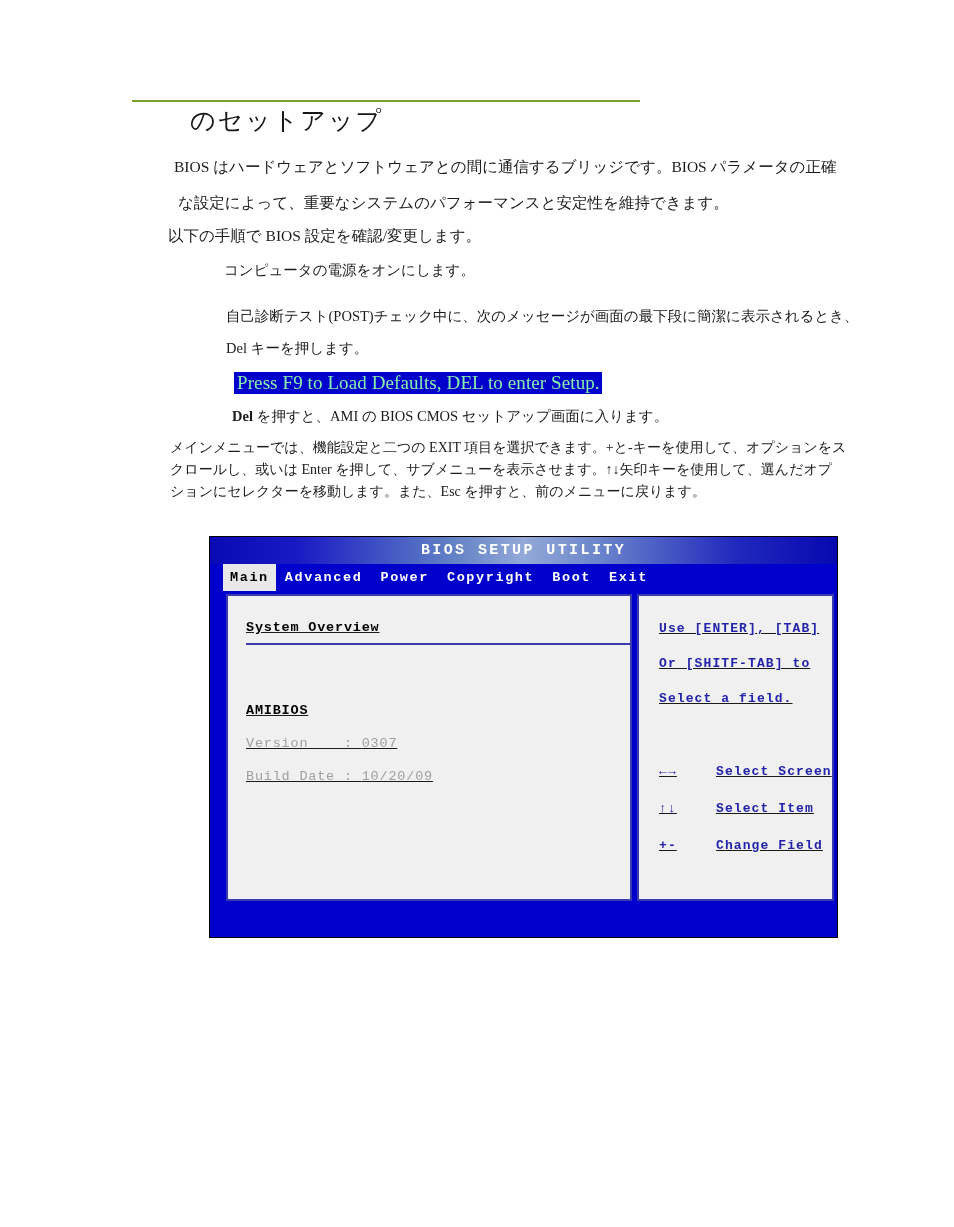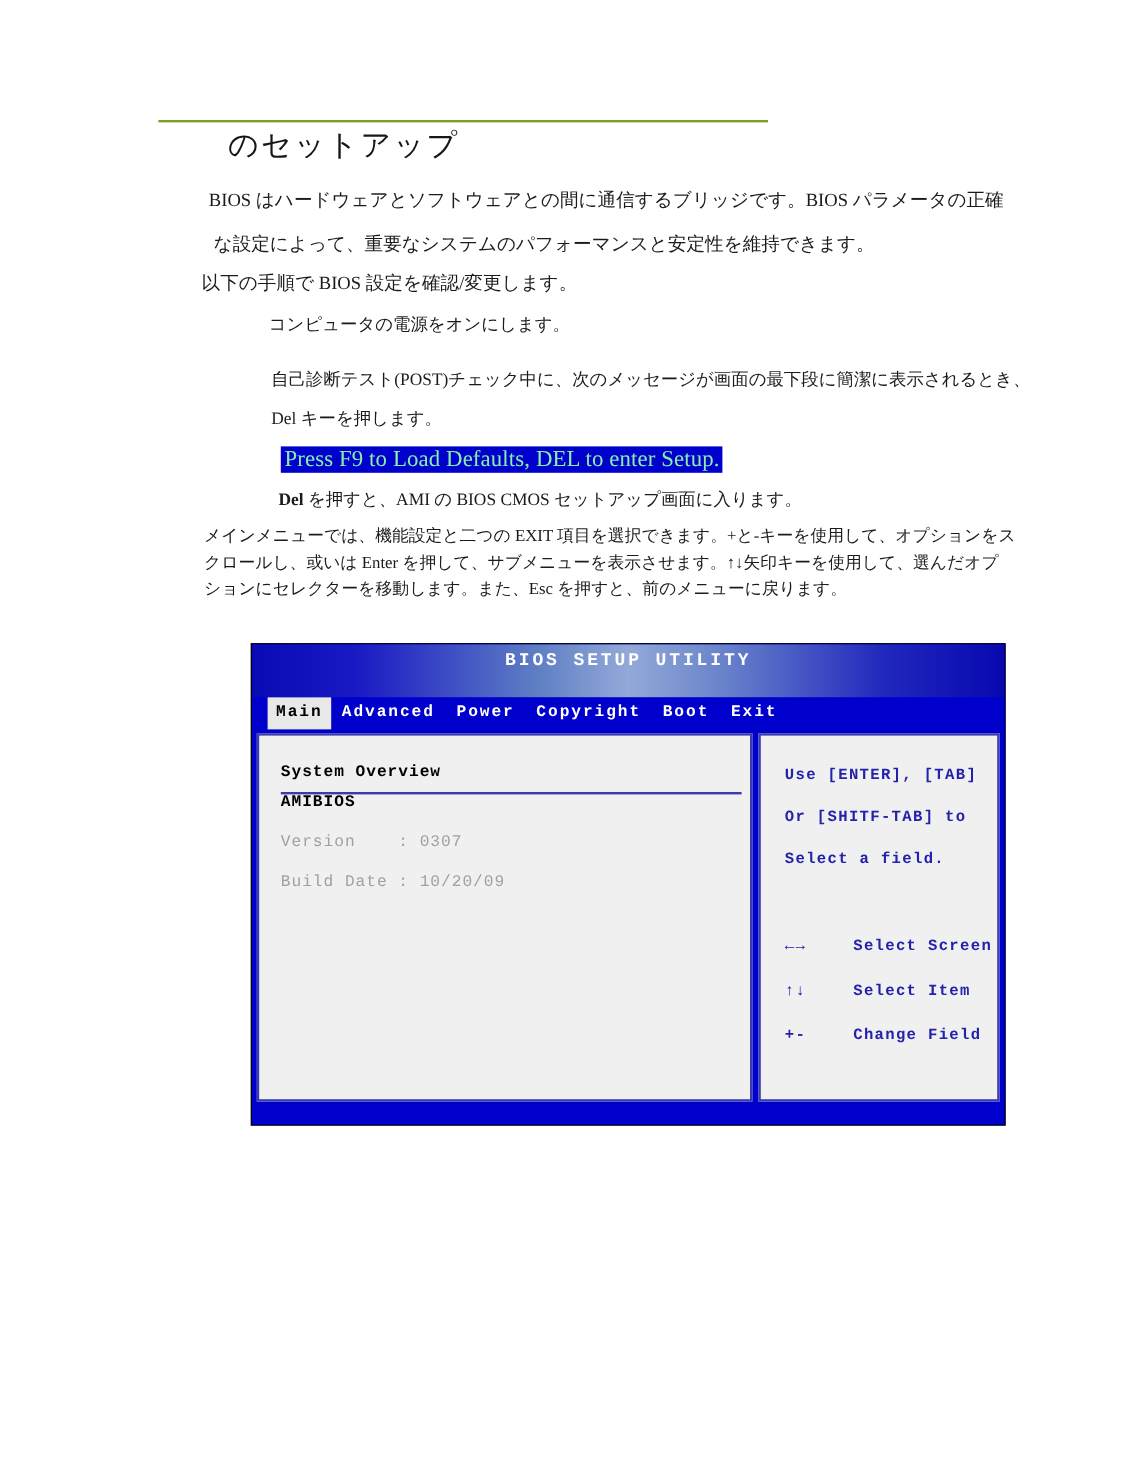--- a/index.html
+++ b/index.html
@@ -99,21 +99,21 @@
     width: 629px;
     height: 402px;
     border: 1px solid #000000;
     box-sizing: border-box;
     background: #0000cc;
     font-family: "Liberation Mono", "DejaVu Sans Mono", monospace;
   }
 
   .bios-titlebar {
     position: relative;
-    height: 44px;
+    height: 27px;
     background: linear-gradient(to right,
         #0a0ab4 0%, #1a1ac4 14%,
         #5f7fc4 38%, #93a9d8 50%,
         #6b85cb 62%, #2028bd 84%, #0808b0 100%);
     color: #ffffff;
     font-size: 15px;
     font-weight: bold;
     letter-spacing: 2.4px;
     text-align: center;
     line-height: 27px;
@@ -140,24 +140,25 @@
   .bios-tab.active {
     background: #e8e8e8;
     color: #000000;
     padding: 0 7px;
   }
 
   .bios-body {
     position: relative;
     height: 310px;
     background: #0000cc;
-    padding: 3px 4px 0 4px;
+    padding: 3px 4px 0 16px;
     box-sizing: border-box;
     display: flex;
     gap: 5px;
+    text-decoration: underline;
   }
 
   .bios-panel {
     background: #f0f0f0;
     border: 2px solid #3b3bb0;
     box-sizing: border-box;
   }
 
   .panel-left {
     width: 413px;
@@ -177,20 +178,21 @@
   }
 
   .sys-underline {
     margin-top: 8px;
     width: 384px;
     height: 2px;
     background: #3b3bb0;
   }
 
   .amibios-label {
+    margin-top: 58px;
     font-size: 13.5px;
     font-weight: bold;
     color: #000000;
     letter-spacing: 0.8px;
   }
 
   .info-row {
     margin-top: 18px;
     font-size: 13.5px;
     color: #a0a0a0;

